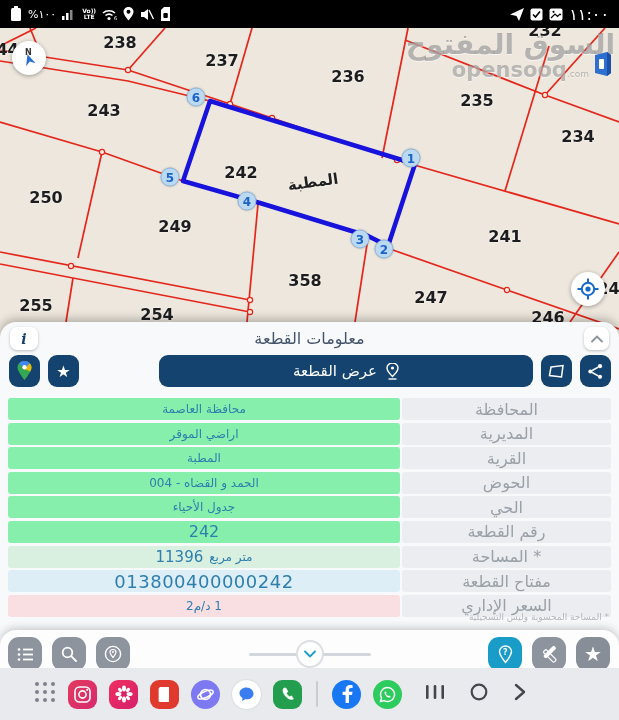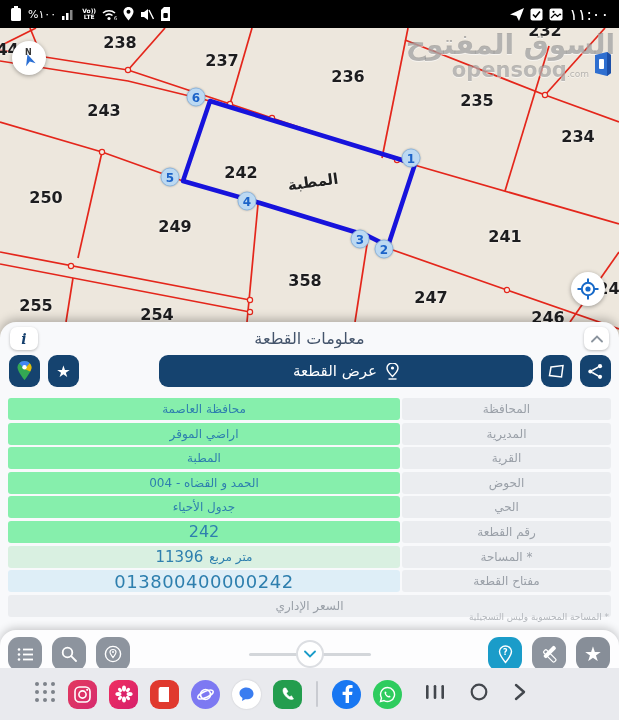--- a/index.html
+++ b/index.html
@@ -96,21 +96,21 @@
   .ptable{padding:6px 8px 0 8px;}
   .trow{display:flex;direction:ltr;margin-bottom:2.6px;height:22px;}
   .tval{
     flex:0 0 392px;background:#86efac;border-radius:3px;margin-right:2px;
     display:flex;align-items:center;justify-content:center;
     font-size:12px;color:#2e7fae;direction:rtl;
   }
   .tlab{
     flex:1;background:#ebedf0;border-radius:3px;
     display:flex;align-items:center;justify-content:center;
-    font-size:12px;color:#9aa0a8;
+    font-size:16px;color:#9aa0a8;
   }
   .tval.v-number{font-size:16px;font-weight:500;}
   .tval.v-area{background:#d9f0e1;direction:ltr;gap:6px;}
   .tval.v-area .num{font-size:15px;font-weight:500;}
   .tval.v-key{background:#deeef7;direction:ltr;font-size:18px;font-weight:500;letter-spacing:.5px;}
   .tval.v-price{background:#fadfe2;}
   .footnote{
     position:absolute;top:290px;right:10px;font-size:9px;color:#b3b7bc;
   }
   
@@ -388,20 +388,21 @@
           <span class="num">11396</span>
           <span>متر مربع</span>
         </div>
         <div class="tlab">المساحة *</div>
       </div>
       <div class="trow">
         <div class="tval v-key">013800400000242</div>
         <div class="tlab">مفتاح القطعة</div>
       </div>
       <div class="trow">
+        <div class="tval v-price">1 د/م2</div>
         <div class="tlab">السعر الإداري</div>
       </div>
     </div>
 
   <div class="footnote">* المساحة المحسوبة وليس التسجيلية</div>
 </div>
 
 <div class="bottombar">
   <div class="bb-btn" style="left:8px">
     <svg width="17" height="15" viewBox="0 0 17 15">

